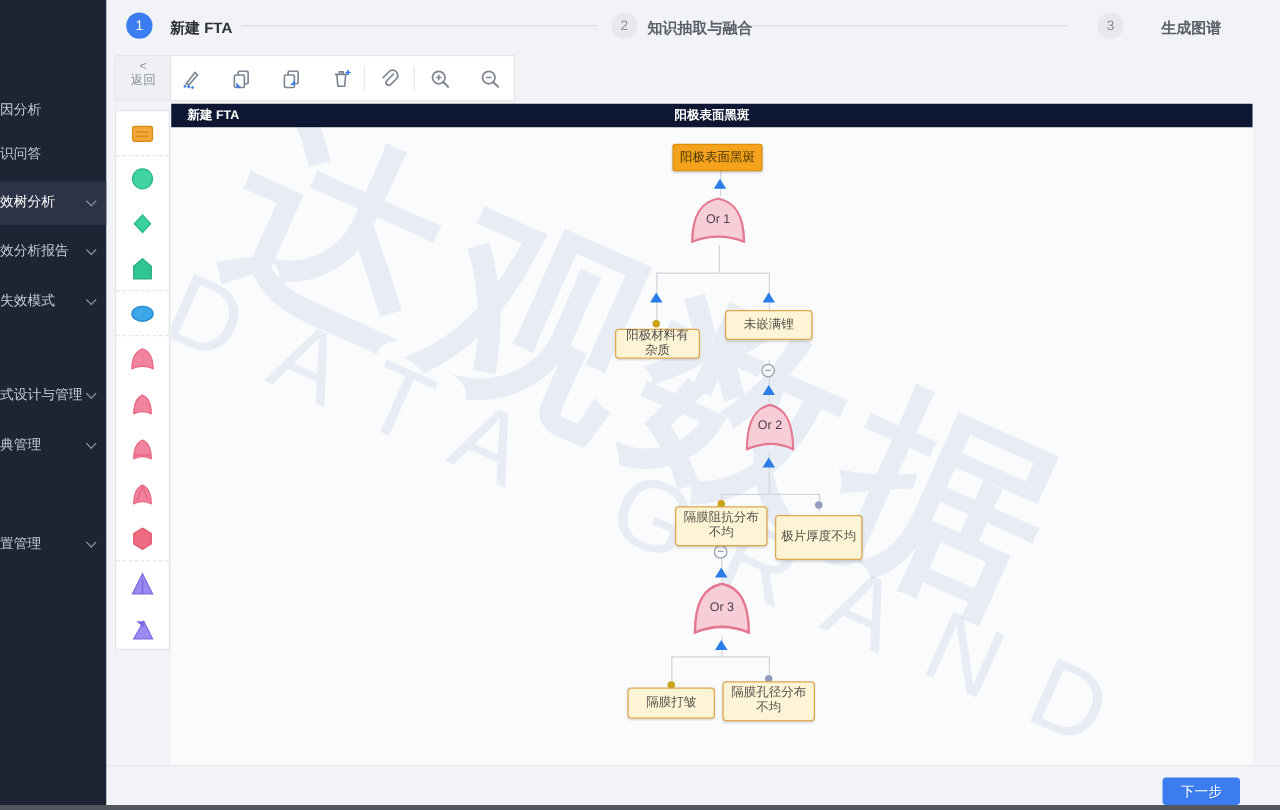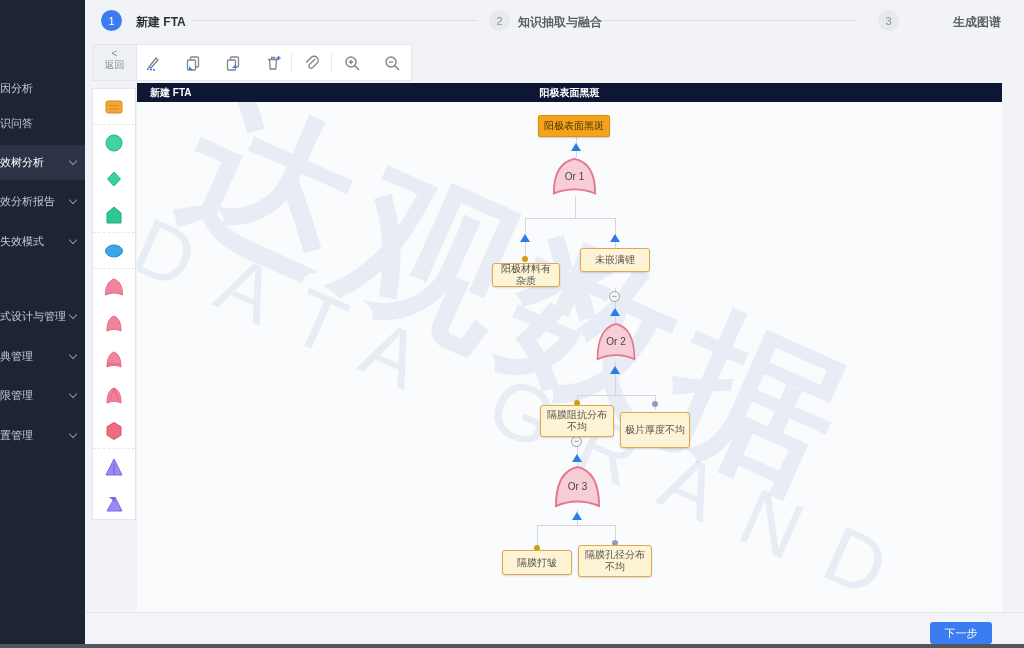--- a/index.html
+++ b/index.html
@@ -95,39 +95,38 @@
 <div id="app">
 
   <nav class="sidebar">
     <div class="srow" style="top:71px"><span>因分析</span></div>
     <div class="srow" style="top:106px"><span>识问答</span></div>
     <div class="srow active" style="top:145px"><span>效树分析</span><i class="chev"></i></div>
     <div class="srow" style="top:184px"><span>效分析报告</span><i class="chev"></i></div>
     <div class="srow" style="top:224px"><span>失效模式</span><i class="chev"></i></div>
     <div class="srow" style="top:339px"><span>典管理</span><i class="chev"></i></div>
     <div class="srow" style="top:299px"><span>式设计与管理</span><i class="chev"></i></div>
-    <div class="srow" style="top:378px"><span>限管理</span><i class="chev"></i></div>
     <div class="srow" style="top:418px"><span>置管理</span><i class="chev"></i></div>
   </nav>
 
   <header class="header">
     <div class="step-circle active" style="left:16px">
         <span>1</span>
       </div>
     <div class="step-label active" style="left:51px">新建 FTA</div>
     <div class="step-line" style="left:108px; width:285px"></div>
     <div class="step-circle" style="left:404px">
         <span>2</span>
       </div>
     <div class="step-label" style="left:433px">知识抽取与融合</div>
     <div class="step-line" style="left:516px; width:254px"></div>
     <div class="step-circle" style="left:793px">
         <span>3</span>
       </div>
-    <div class="step-label" style="left:868px">生成图谱</div>
+    <div class="step-label" style="left:844px">生成图谱</div>
   </header>
 
   <div class="toolbar">
     <div class="back-btn">
       <span class="arr">&lt;</span>
       <span class="txt">返回</span>
     </div>
     <div class="tool-btn" style="left:48px">
       <svg class="icon-svg" width="18" height="18" viewBox="0 0 18 18">
         <path d="M5 13 L12 4 L14 6 L7 14 Z" fill="none" stroke="#7d8590" stroke-width="1.4"></path>

